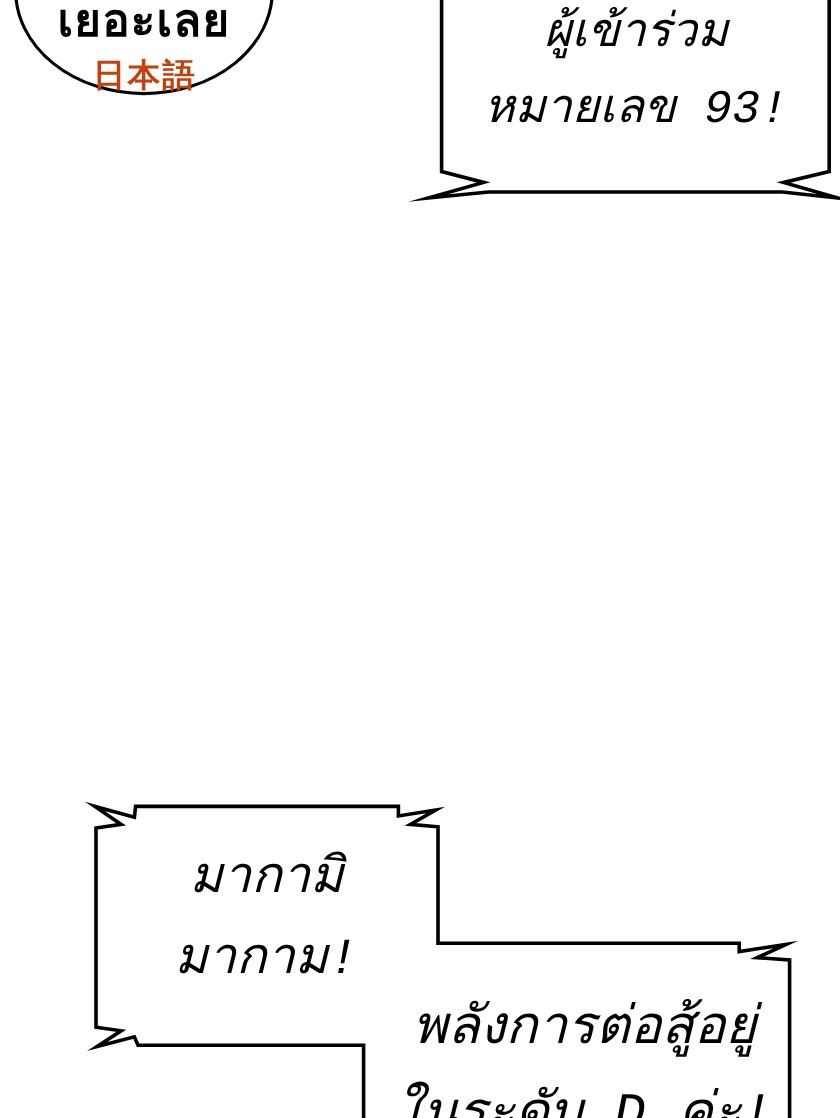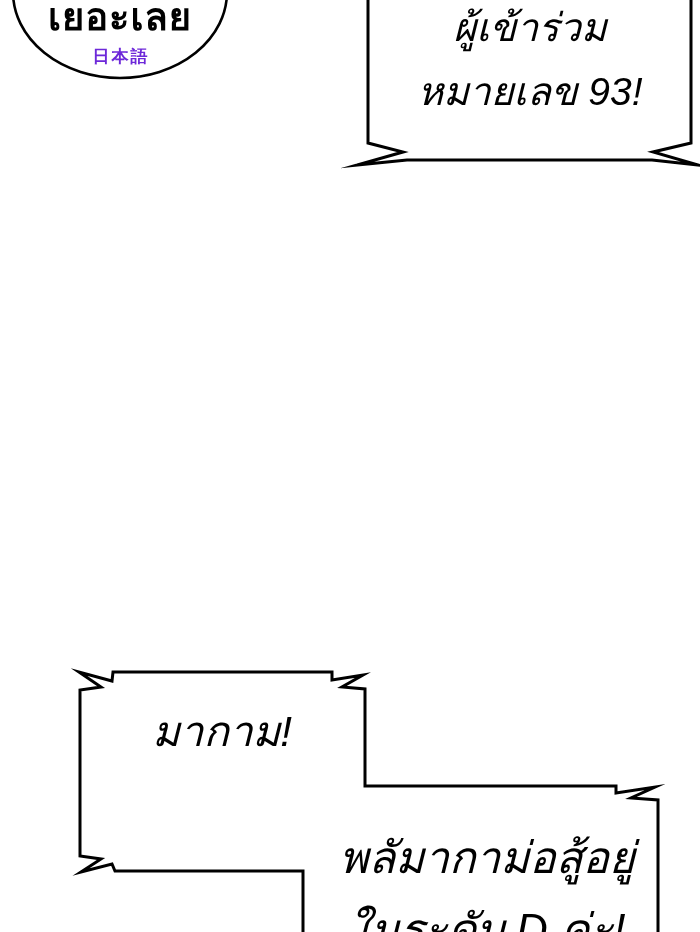--- a/index.html
+++ b/index.html
@@ -2,33 +2,33 @@
 <html><head>
 <meta charset="utf-8">
 <style>
   html, body { margin: 0; padding: 0; background: #ffffff; }
   .page {
     position: relative;
     width: 700px;
     height: 932px;
     background: #ffffff;
     overflow: hidden;
-    font-family: Liberation Sans, sans-serif;
+    font-family: Liberation Mono, monospace;
     color: #000;
   }
   .page svg { position: absolute; left: 0; top: 0; }
   .txt {
     position: absolute;
     transform: translateX(-50%);
     text-align: center;
     white-space: nowrap;
     color: #000;
   }
   .oval-main { font-size: 38px; font-weight: bold; letter-spacing: 1px; }
-  .oval-sub  { font-size: 17px; font-weight: bold; color: #6d28d9; letter-spacing: 2px; }
+  .oval-sub  { font-size: 27px; font-weight: bold; color: #c2410c; letter-spacing: 2px; }
   .shout { font-style: italic; }
   .tr { font-size: 39px; line-height: 64px; }
   .bl { font-size: 42px; line-height: 68px; }
   .br { font-size: 44px; line-height: 72px; }
 </style>
 </head>
 <body>
 
 <div class="page">
 
@@ -43,21 +43,22 @@
 
   <div class="txt oval-main" style="left:120px; top:-14px;">เยอะเลย</div>
   <div class="txt oval-sub" style="left:121px; top:45px;">日本語</div>
 
   <div class="txt shout tr" style="left:530px; top:-4px;">
     <div>ผู้เข้าร่วม</div>
     <div>หมายเลข 93!</div>
   </div>
 
   <div class="txt shout bl" style="left:222px; top:698px;">
+    <div>มากามิ</div>
     <div>มากาม!</div>
   </div>
 
   <div class="txt shout br" style="left:487px; top:822px;">
-    <div>พลัมากาม่อสู้อยู่</div>
+    <div>พลังการต่อสู้อยู่</div>
     <div>ในระดับ D ค่ะ!</div>
   </div>
 
 </div>
 
 </body></html>

